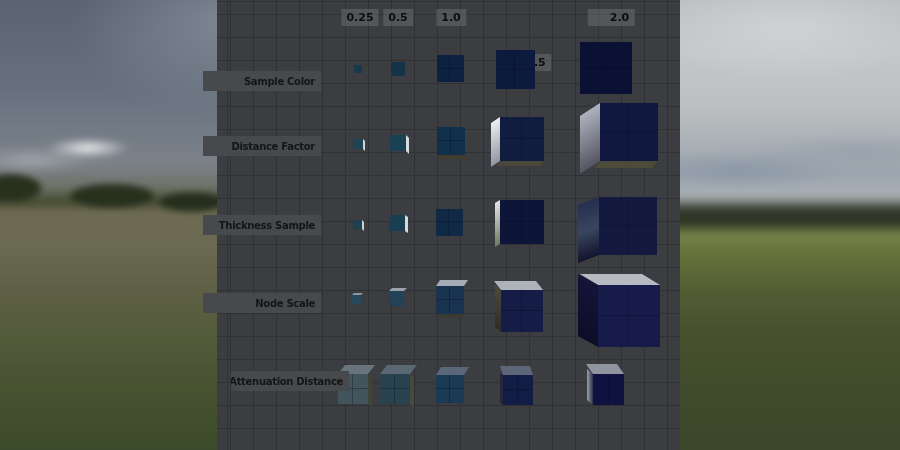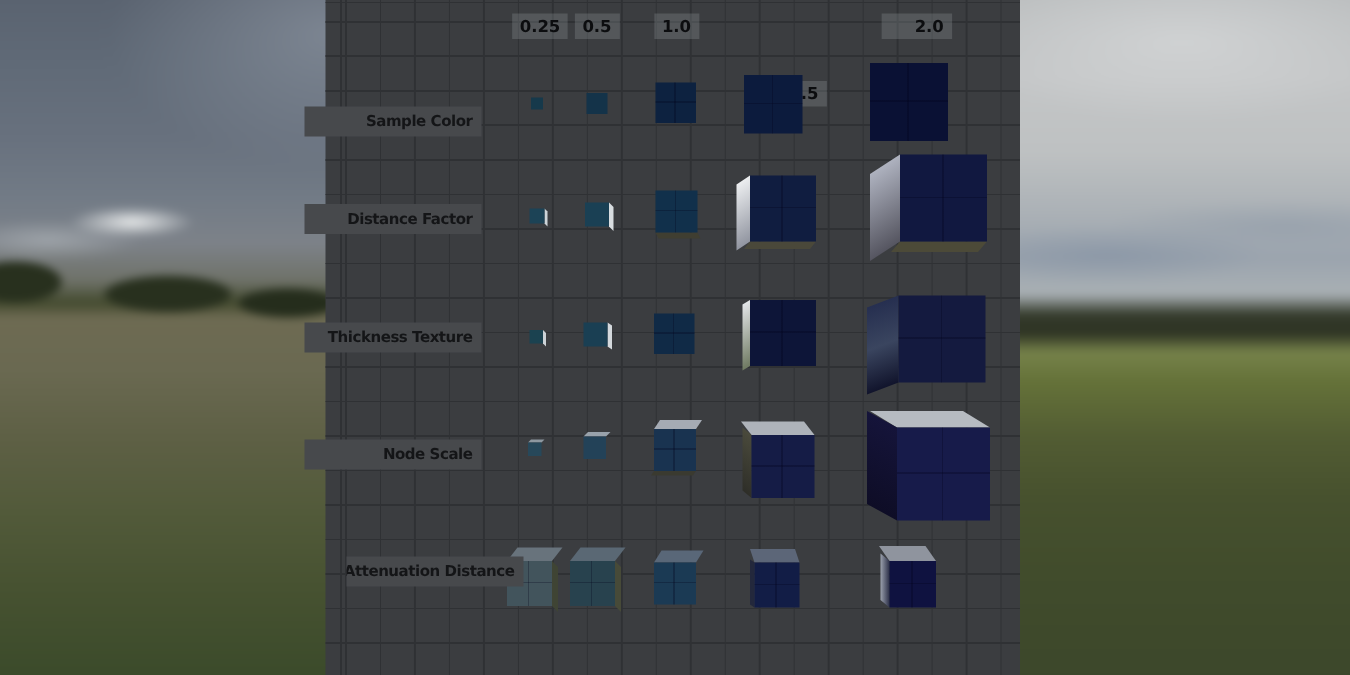--- a/index.html
+++ b/index.html
@@ -100,17 +100,17 @@
       <div class="face" style="left: 503px; top: 366px; width: 30px; height: 9px; background: rgb(92, 102, 120); transform-origin: 0px 100%; transform: skewX(18.4349deg);"></div>
       <div class="face" style="left: 500px; top: 375px; width: 3px; height: 30px; background: rgb(35, 40, 60); transform-origin: 100% 0px; transform: skewY(33.6901deg);"></div>
       <div class="face" style="left: 503px; top: 375px; width: 30px; height: 30px; background-color: rgb(18, 29, 70); background-image: linear-gradient(to right, transparent calc(50% - 1px), rgba(0, 0, 25, 0.28) calc(50% - 1px), rgba(0, 0, 25, 0.28) 50%, transparent 50%), linear-gradient(transparent calc(50% - 1px), rgba(0, 0, 25, 0.28) calc(50% - 1px), rgba(0, 0, 25, 0.28) 50%, transparent 50%);"></div>
       <div class="face" style="left: 593px; top: 364px; width: 31px; height: 10px; background: rgb(143, 148, 158); transform-origin: 0px 100%; transform: skewX(34.992deg);"></div>
       <div class="face" style="left: 587px; top: 374px; width: 6px; height: 31px; background: linear-gradient(to right, rgb(154, 160, 172), rgb(43, 47, 72)); transform-origin: 100% 0px; transform: skewY(39.8056deg);"></div>
       <div class="face" style="left: 593px; top: 374px; width: 31px; height: 31px; background-color: rgb(15, 18, 64); background-image: linear-gradient(to right, transparent calc(50% - 1px), rgba(0, 0, 25, 0.28) calc(50% - 1px), rgba(0, 0, 25, 0.28) 50%, transparent 50%), linear-gradient(transparent calc(50% - 1px), rgba(0, 0, 25, 0.28) calc(50% - 1px), rgba(0, 0, 25, 0.28) 50%, transparent 50%);"></div>
     </div>
   <div id="rlabels">
       <div class="row-label" style="left: 203px; width: 118px; top: 59px; margin-top: 12px;">Sample Color</div>
       <div class="row-label" style="left: 203px; width: 118px; top: 136px;">Distance Factor</div>
-      <div class="row-label" style="left: 203px; width: 118px; top: 215px;">Thickness Texture</div>
+      <div class="row-label" style="left: 203px; width: 118px; top: 215px;">Thickness Sample</div>
       <div class="row-label" style="left: 203px; width: 118px; top: 293px;">Node Scale</div>
       <div class="row-label" style="left: 203px; width: 118px; top: 371px; margin-left: 28px;">Attenuation Distance</div>
     </div>
 </div>
 
 </body></html>

